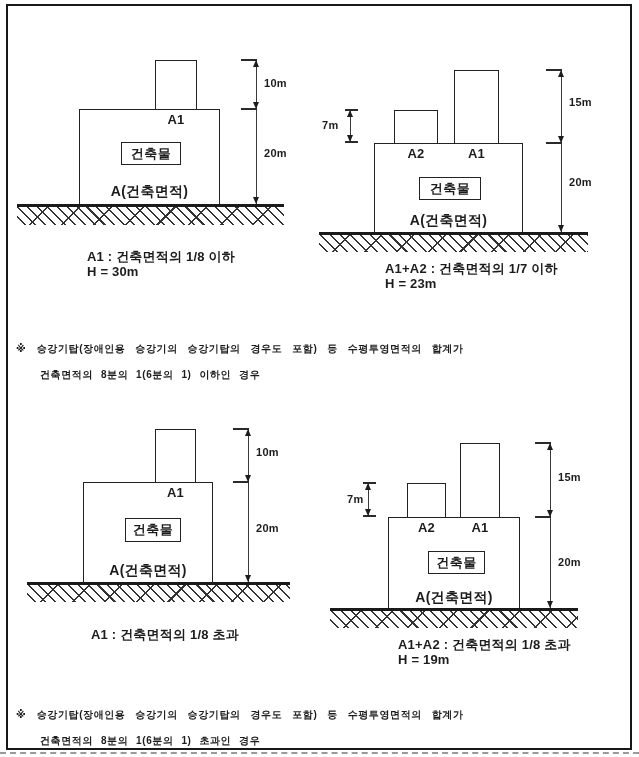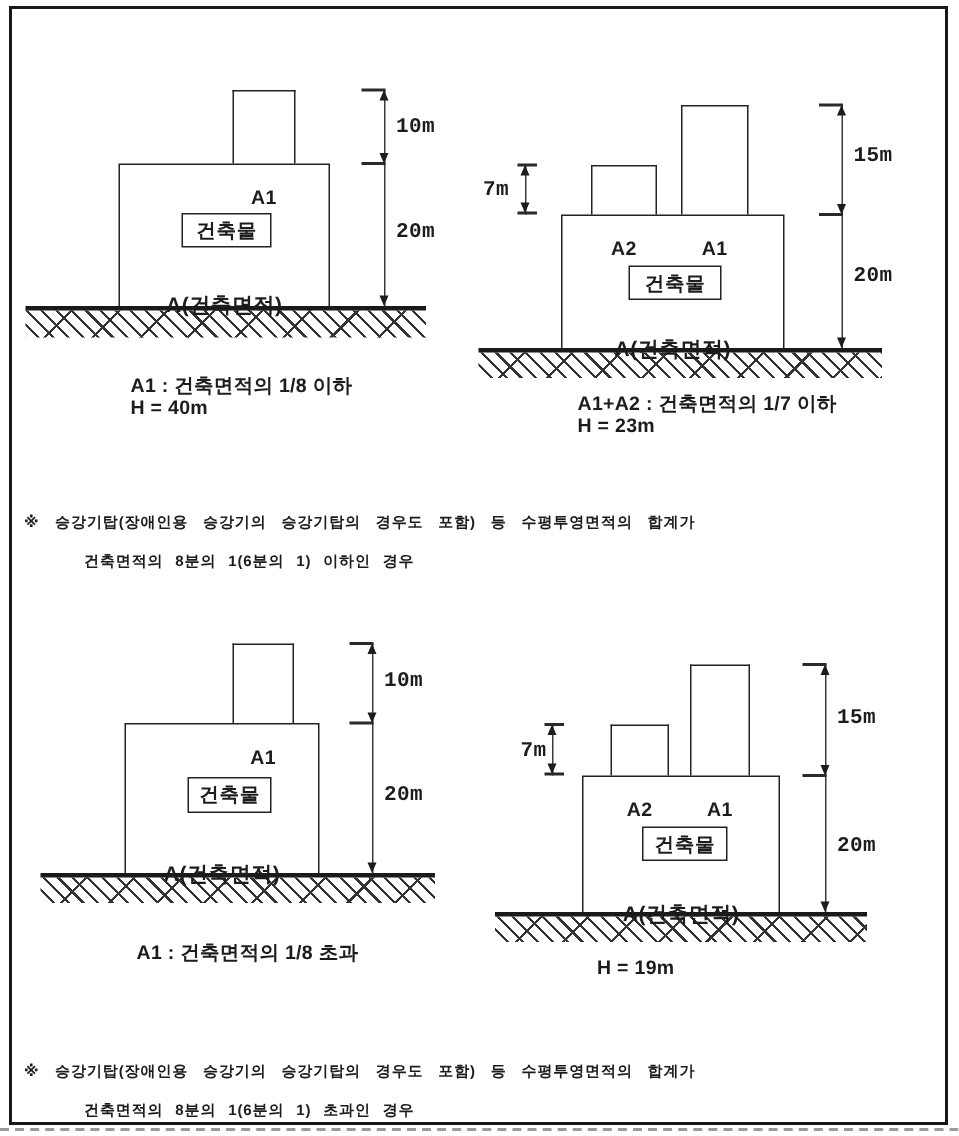--- a/index.html
+++ b/index.html
@@ -20,39 +20,39 @@
   }
   .rect.tower { border-bottom:none; }
   .ground {
     position:absolute; box-sizing:border-box;
     border-top:3px solid #1a1a1a;
     background:
       repeating-linear-gradient(135deg, transparent 0 21px, #333 21px 22.5px),
       repeating-linear-gradient(45deg, transparent 0 5.5px, #333 5.5px 7px);
   }
   .lbl { position:absolute; font-size:13px; letter-spacing:0.3px; white-space:nowrap; }
-  .ctr { text-align:center;margin-top:12px; }
+  .ctr { text-align:center; }
   .area { font-size:14px; }
-  .dim  { font-size:14px;font-family:Liberation Mono, monospace; }
+  .dim  { font-size:11px; }
   .boxed {
     position:absolute; box-sizing:border-box; border:1.5px solid #222;
     display:flex; align-items:center; justify-content:center;
     font-size:13px; background:#fff; letter-spacing:0.5px; white-space:nowrap;
   }
   .dvl { position:absolute; width:1.3px; background:#3a3a3a; }
   .dtick { position:absolute; height:1.5px; background:#2a2a2a; }
   .arr { position:absolute; width:0; height:0;
          border-left:3.5px solid transparent; border-right:3.5px solid transparent; }
   .arr.up   { border-bottom:7px solid #1c1c1c; }
   .arr.down { border-top:7px solid #1c1c1c; }
   .caption { position:absolute; font-size:13px; line-height:15px; letter-spacing:0.2px; white-space:nowrap; }
   .note { position:absolute; font-size:10px; line-height:26px; letter-spacing:0.6px; white-space:nowrap; }
   .note .nl1 { word-spacing:6.5px; }
   .note .marker { display:inline-block; margin-right:11px; letter-spacing:0; }
-  .note .nl2 { margin-left:40px; word-spacing:4.5px; }
+  .note .nl2 { margin-left:24px; word-spacing:4.5px; }
   .page-edge {
     position:absolute; left:0; top:752px; width:639px; height:0;
     border-top:2px dashed #9a9a9a;
   }
 </style>
 </head>
 <body>
 
 <div class="page">
   <div class="frame"></div>
@@ -67,21 +67,21 @@
     <div class="dvl" style="left:256px;top:60px;height:144px"></div>
     <div class="dtick" style="left:241px;top:59px;width:16px"></div>
     <div class="dtick" style="left:241px;top:108px;width:16px"></div>
     <div class="arr up" style="left:253px;top:60px"></div>
     <div class="arr down" style="left:253px;top:102px"></div>
     <div class="arr down" style="left:253px;top:197px"></div>
     <div class="lbl dim" style="left:264px;top:77px">10m</div>
     <div class="lbl dim" style="left:264px;top:147px">20m</div>
     <div class="caption" style="left:87px;top:249px">
       <div>A1 : 건축면적의 1/8 이하</div>
-      <div>H = 40m</div>
+      <div>H = 30m</div>
     </div>
   </div>
 
   <div class="layer">
     <div class="rect tower" style="left:454px;top:70px;width:45px;height:74px"></div>
     <div class="rect tower" style="left:394px;top:110px;width:44px;height:34px"></div>
     <div class="rect" style="left:374px;top:143px;width:149px;height:90px"></div>
     <div class="ground" style="left:319px;top:232px;width:269px;height:20px"></div>
     <div class="lbl ctr" style="left:394px;top:146px;width:44px">A2</div>
     <div class="lbl ctr" style="left:454px;top:146px;width:45px">A1</div>
@@ -149,20 +149,21 @@
     <div class="lbl dim" style="left:347px;top:493px">7m</div>
     <div class="dvl" style="left:550px;top:443px;height:165px"></div>
     <div class="dtick" style="left:535px;top:442px;width:16px"></div>
     <div class="dtick" style="left:535px;top:516px;width:16px"></div>
     <div class="arr up" style="left:547px;top:443px"></div>
     <div class="arr down" style="left:547px;top:510px"></div>
     <div class="arr down" style="left:547px;top:601px"></div>
     <div class="lbl dim" style="left:558px;top:471px">15m</div>
     <div class="lbl dim" style="left:558px;top:556px">20m</div>
     <div class="caption" style="left:398px;top:637px">
+      <div>A1+A2 : 건축면적의 1/8 초과</div>
       <div>H = 19m</div>
     </div>
   </div>
 
   <div class="note" style="left:16px;top:702px;width:612px">
     <div class="nl1"><span class="marker">※</span><span>승강기탑(장애인용 승강기의 승강기탑의 경우도 포함) 등 수평투영면적의 합계가</span></div>
     <div class="nl2">건축면적의 8분의 1(6분의 1) 초과인 경우</div>
   </div>
 
   <div class="page-edge"></div>

